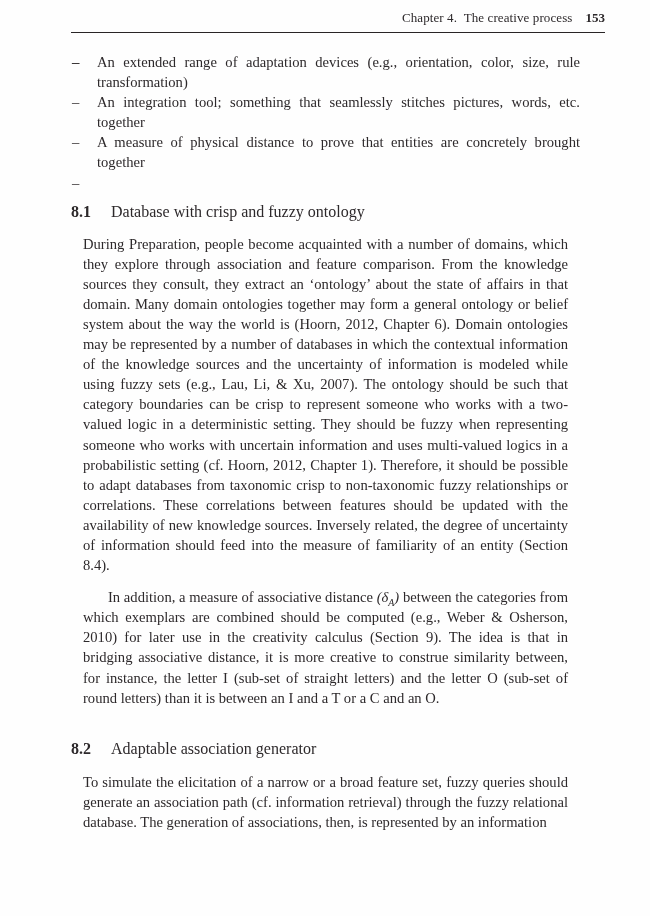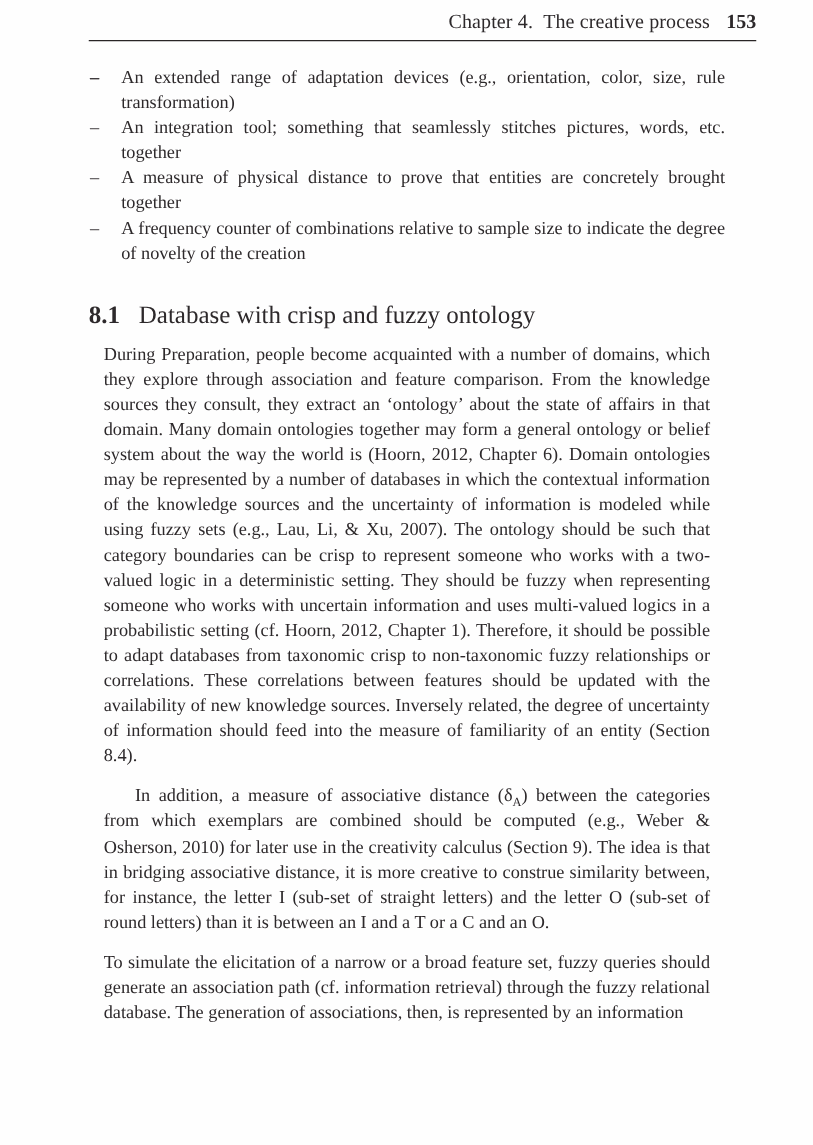--- a/index.html
+++ b/index.html
@@ -18,21 +18,21 @@
     overflow: hidden;
     box-sizing: border-box;
   }
   
   .running-head {
     position: absolute;
     top: 9px;
     left: 71px;
     right: 45px;
     text-align: right;
-    font-size: 16px;
+    font-size: 13px;
     line-height: 17px;
     white-space: nowrap;
   }
   .running-head .chapter-label { letter-spacing: 0.1px; }
   .running-head .folio {
     font-weight: bold;
     margin-left: 13px;
   }
   .head-rule {
     position: absolute;
@@ -66,37 +66,38 @@
   }
   ul.dash-list .marker {
     position: absolute;
     left: 1px;
     top: 0;
   }
   
   .sec-head {
     margin-top: 29px;
     margin-bottom: 11px;
-    font-size: 20px;
+    font-size: 16px;
     line-height: 20px;
     text-align: left;
   }
   .sec-head .sec-num {
     display: inline-block;
     width: 40px;
     font-weight: bold;
   }
   .sec-head.second { margin-top: 31px; margin-bottom: 13px; }
   
   p.body-para {
     margin: 12px;
     text-align: justify;
   }
   p.body-para.indent { text-indent: 25px; }
   .math {
+    font-style: italic;
   }
   .math sub {
     font-size: 68%;
     line-height: 0;
   }
 </style>
 </head>
 <body>
 
 <div class="page">
@@ -120,29 +121,31 @@
       <li>
         <span class="marker">–</span>
         <span>An integration tool; something that seamlessly stitches pictures, words, etc. together</span>
       </li>
       <li>
         <span class="marker">–</span>
         <span>A measure of physical distance to prove that entities are concretely brought together</span>
       </li>
       <li>
         <span class="marker">–</span>
-        <span>A frequency counter of combinations relative to sample size to indicate the degree of novelty of the creation</span>
       </li>
     </ul>
 
     <div class="sec-head">
       <span class="sec-num">8.1</span><span class="sec-title">Database with crisp and fuzzy ontology</span>
     </div>
 
     <p class="body-para"><span>During Preparation, people become acquainted with a number of domains, which they explore through association and feature comparison. From the knowledge sources they consult, they extract an ‘ontology’ about the state of affairs in that domain. Many domain ontologies together may form a general ontology or belief system about the way the world is (Hoorn, 2012, Chapter 6). Domain ontologies may be represented by a number of databases in which the contextual information of the knowledge sources and the uncertainty of information is modeled while using fuzzy sets (e.g., Lau, Li, &amp; Xu, 2007). The ontology should be such that category boundaries can be crisp to represent someone who works with a two-valued logic in a deterministic setting. They should be fuzzy when representing someone who works with uncertain information and uses multi-valued logics in a probabilistic setting (cf. Hoorn, 2012, Chapter 1). Therefore, it should be possible to adapt databases from taxonomic crisp to non-taxonomic fuzzy relationships or correlations. These correlations between features should be updated with the availability of new knowledge sources. Inversely related, the degree of uncertainty of information should feed into the measure of familiarity of an entity (Section 8.4).</span></p>
 
     <p class="body-para indent"><span>In addition, a measure of associative distance </span><span class="math"><span>(δ</span><sub>A</sub><span>)</span></span><span> between the categories from which exemplars are combined should be computed (e.g., Weber &amp; Osherson, 2010) for later use in the creativity calculus (Section 9). The idea is that in bridging associative distance, it is more creative to construe similarity between, for instance, the letter I (sub-set of straight letters) and the letter O (sub-set of round letters) than it is between an I and a T or a C and an O.</span></p>
 
+    <div class="sec-head second">
+      <span class="sec-num">8.2</span><span class="sec-title">Adaptable association generator</span>
+    </div>
 
     <p class="body-para"><span>To simulate the elicitation of a narrow or a broad feature set, fuzzy queries should generate an association path (cf. information retrieval) through the fuzzy relational database. The generation of associations, then, is represented by an information</span></p>
 
   </div>
 </div>
 
 </body></html>

